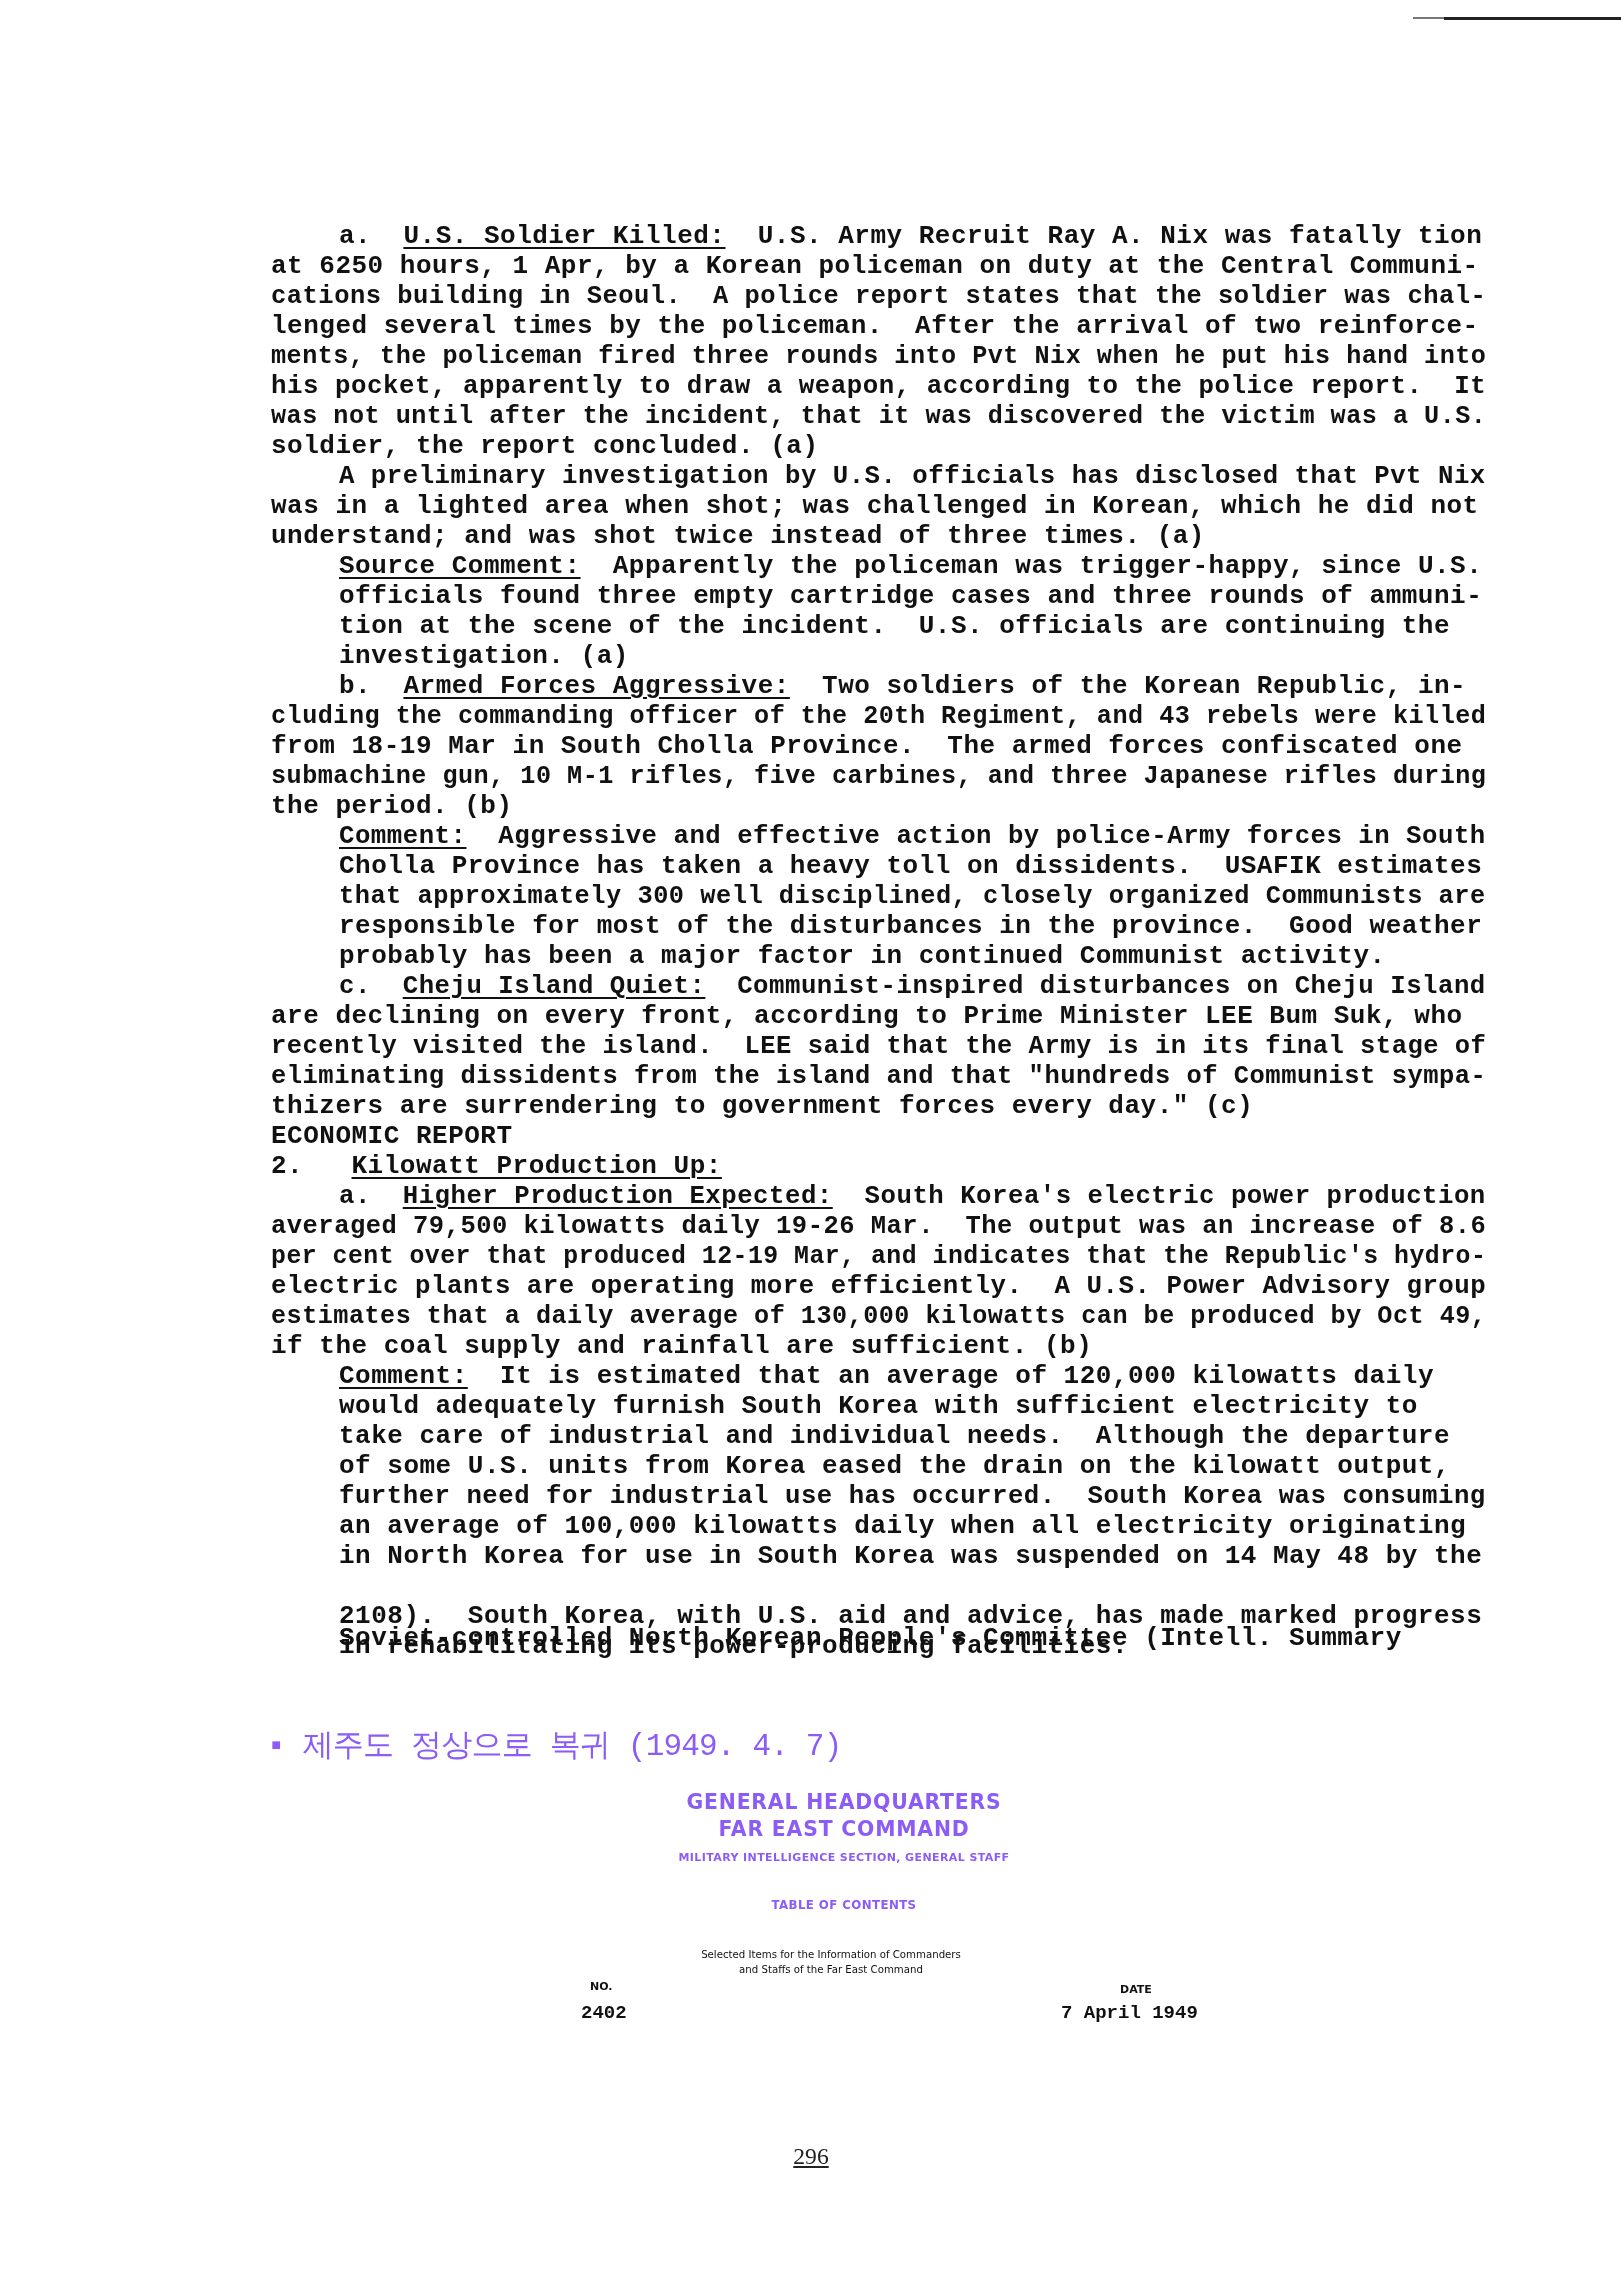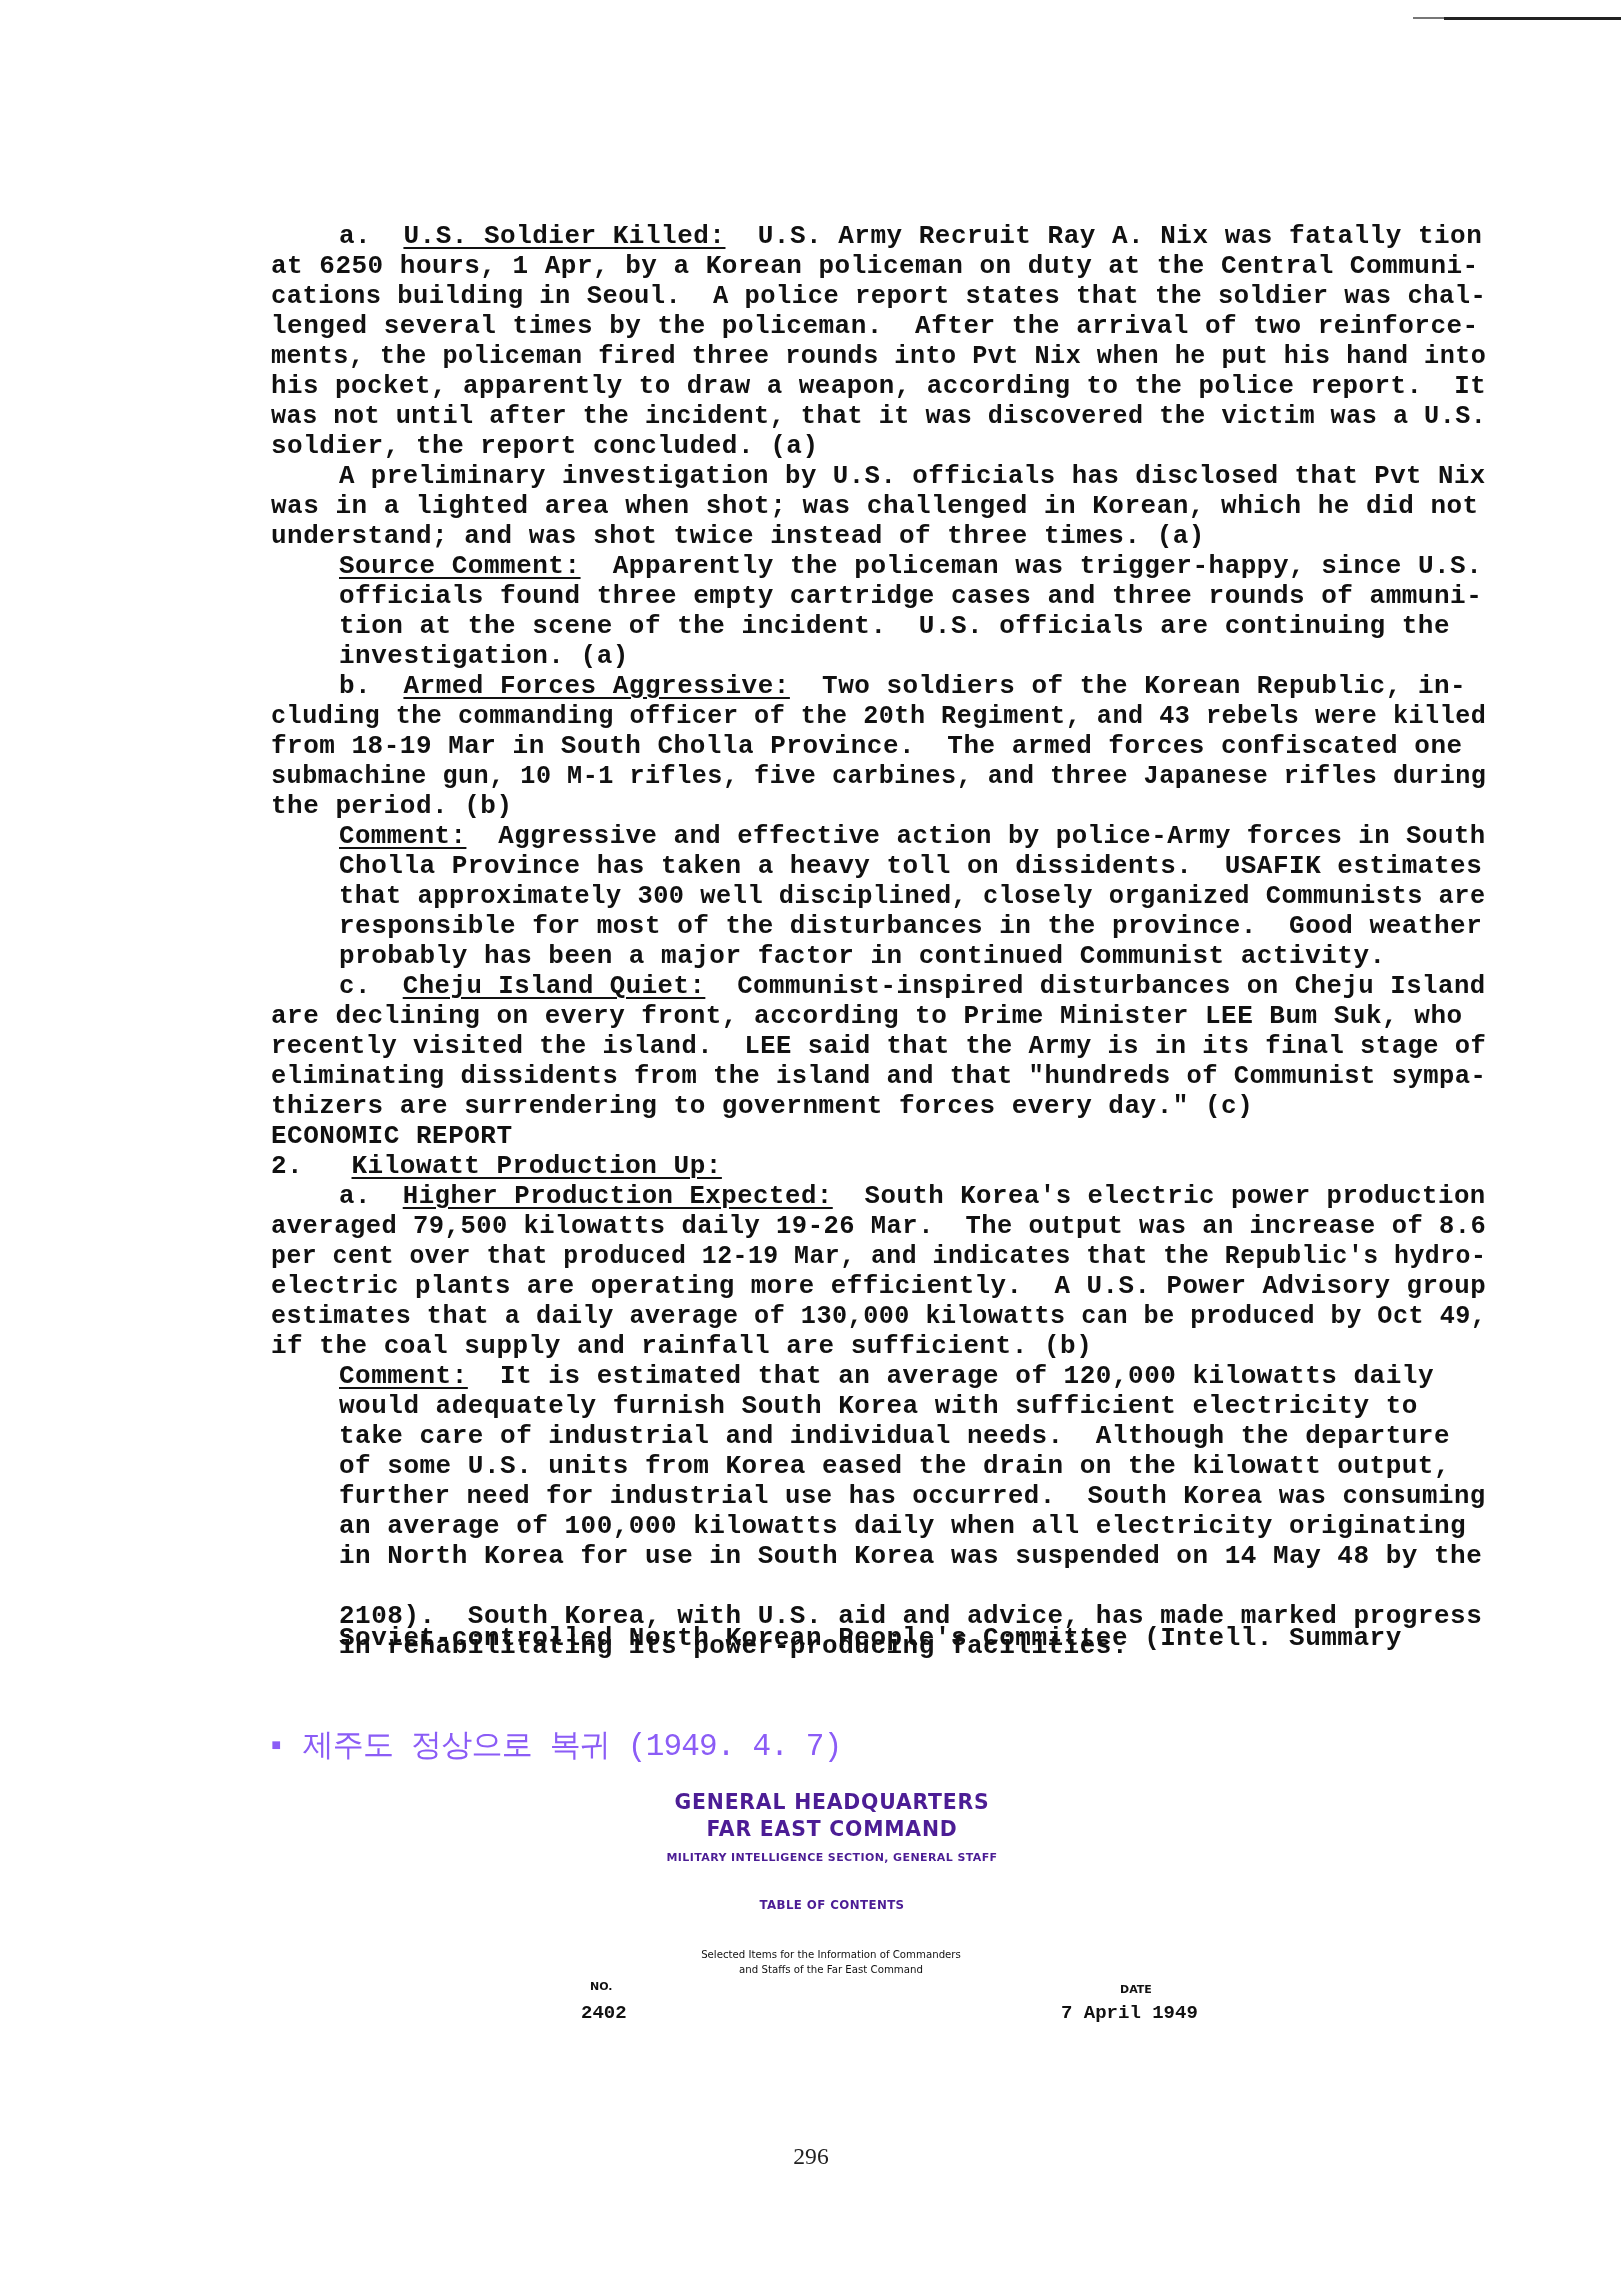--- a/index.html
+++ b/index.html
@@ -16,42 +16,42 @@
     letter-spacing: 0.5px;
     transform-origin: left top;
   }
   .u { text-decoration: underline; text-decoration-thickness: 2.4px; text-underline-offset: 3.9px; }
   .korean {
     position: absolute; left: 267px; top: 1724px;
     font-family: Liberation Mono, monospace; font-size: 31px; color: #8b5cf6;
     letter-spacing: -0.8px;
   }
   .hq {
-    position: absolute; left: 0; width: 1546px; text-align: center;
-    font-family: "DejaVu Sans", sans-serif; font-weight: bold; color: #4c1d95;
+    position: absolute; left: 12px; width: 1546px; text-align: center;
+    font-family: "DejaVu Sans", sans-serif; font-weight: bold; color: #8b5cf6;
   }
   .hq1 { top: 1790px; font-size: 20.4px; letter-spacing: 0.8px; padding-left: 118px; box-sizing: border-box; }
   .hq2 { top: 1817px; font-size: 20.4px; letter-spacing: 0.8px; padding-left: 118px; box-sizing: border-box; }
   .hq3 { top: 1851px; font-size: 11px; letter-spacing: 0.4px; padding-left: 118px; box-sizing: border-box; }
   .hq4 { top: 1898px; font-size: 11.8px; letter-spacing: 0.4px; padding-left: 118px; box-sizing: border-box; }
   .sel {
     position: absolute; left: 0; width: 1594px; text-align: center; padding-left: 68px; box-sizing: border-box;
     font-family: "DejaVu Sans", sans-serif; font-size: 10.2px; color: #111;
   }
   .sel1 { top: 1949px; }
   .sel2 { top: 1964px; }
   .lbl {
     position: absolute; font-family: "DejaVu Sans", sans-serif; font-weight: bold; font-size: 11px; color: #111;
   }
   .val {
     position: absolute; font-family: "Liberation Mono", "DejaVu Sans Mono", monospace; font-weight: bold; font-size: 19px; color: #111;
   }
   .pagenum {
     position: absolute; left: 0; width: 1622px; text-align: center; top: 2143px;
-    font-family: "Liberation Serif", "DejaVu Serif", serif; font-size: 23.6px; color: #222;
+    font-family: "Liberation Serif", "DejaVu Serif", serif; font-size: 23.6px; color: #222; text-decoration: underline;
   }
   .artifact { position: absolute; background: #222; }
 </style>
 </head>
 <body>
 
 <div class="page">
   <div id="report">
       <div class="tline" style="left: 339px; top: 221px;"><span>a.  </span><span class="u">U.S. Soldier Killed:</span><span>  U.S. Army Recruit Ray A. Nix was fatally tion</span></div>
       <div class="tline" style="left: 271px; top: 251px;"><span>at 6250 hours, 1 Apr, by a Korean policeman on duty at the Central Communi-</span></div>

